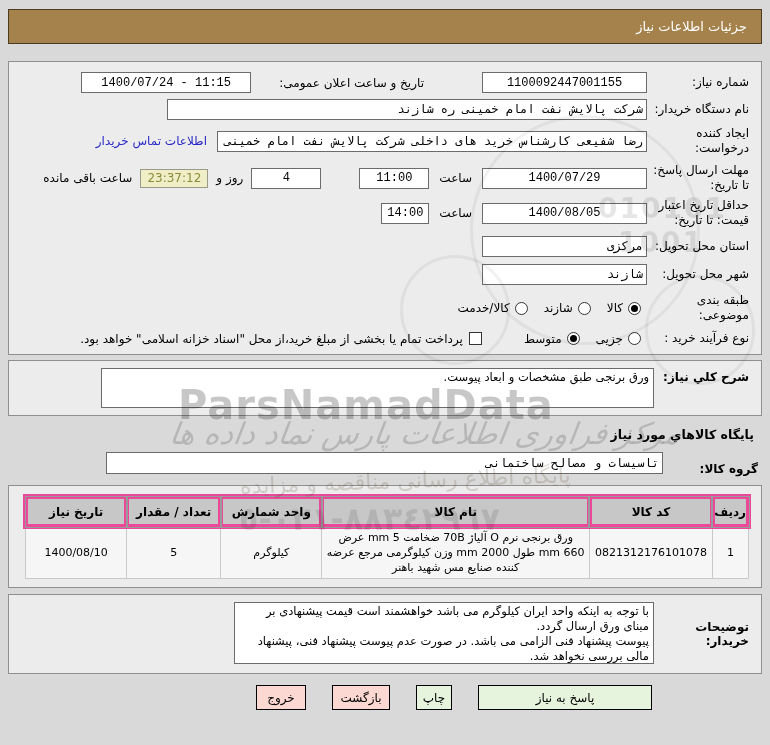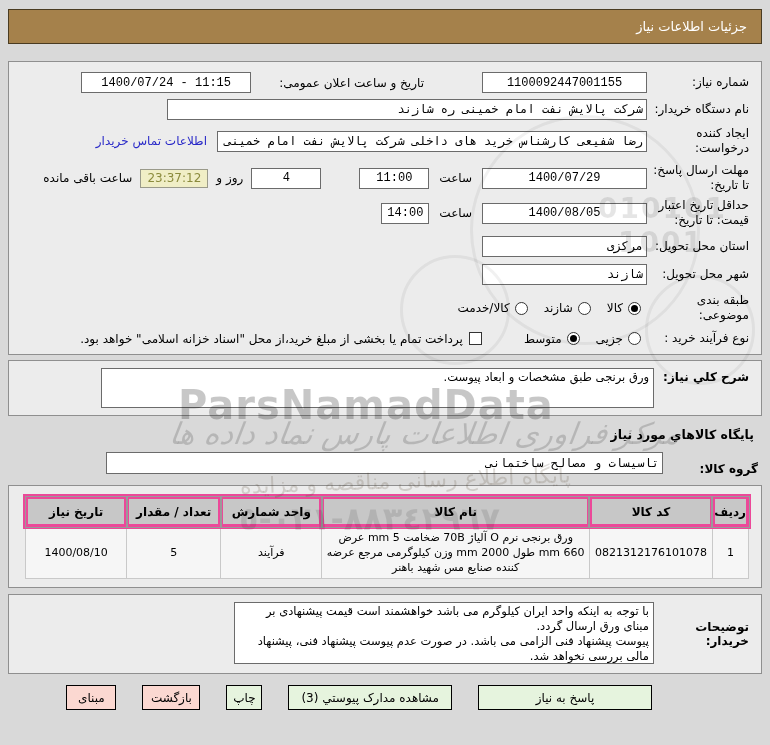--- a/index.html
+++ b/index.html
@@ -205,42 +205,41 @@
         <th>واحد شمارش</th>
         <th>تعداد / مقدار</th>
         <th>تاریخ نیاز</th>
       </tr>
     </thead>
     <tbody>
       <tr>
         <td>1</td>
         <td class="ltr">0821312176101078</td>
         <td>ورق برنجی نرم O آلیاژ 70B ضخامت 5 mm عرض 660 mm طول 2000 mm وزن کیلوگرمی مرجع عرضه کننده صنایع مس شهید باهنر</td>
-        <td>فرآیند</td>
+        <td>کیلوگرم</td>
         <td>5</td>
         <td class="ltr">1400/08/10</td>
       </tr>
     </tbody>
   </table>
 </div>
 
 <div class="panel panel-notes">
   <span class="lbl-bold">توضیحات خریدار:</span>
   <div class="textarea notes-area">
     <div>با توجه به اینکه واحد ایران کیلوگرم می باشد خواهشمند است قیمت پیشنهادی بر مبنای ورق ارسال گردد.</div>
     <div>پیوست پیشنهاد فنی الزامی می باشد. در صورت عدم پیوست پیشنهاد فنی، پیشنهاد مالی بررسی نخواهد شد.</div>
   </div>
 </div>
 
 <div class="buttons">
   <button class="btn btn-green btn-wide">پاسخ به نیاز</button>
-  <button class="btn btn-green">مشاهده مدارک پیوستي (3)</button>
   <button class="btn btn-green" style="width:36px;">چاپ</button>
   <button class="btn btn-pink" style="width:58px;">بازگشت</button>
-  <button class="btn btn-pink" style="width:50px;">مبنای</button>
+  <button class="btn btn-pink" style="width:50px;">خروج</button>
 </div>
 
 <div class="wm">
   <div class="wm-circle" style="left:470px; top:115px; width:230px; height:230px;"></div>
   <div class="wm-circle" style="left:400px; top:255px; width:110px; height:110px;"></div>
   <div class="wm-circle" style="left:645px; top:275px; width:110px; height:110px;"></div>
   <div class="wm-digits" style="left:598px; top:192px;">010101</div>
   <div class="wm-digits" style="left:618px; top:226px;">1001</div>
   <div class="wm-brand" style="left:178px; top:382px;">ParsNamadData</div>
   <div class="wm-fa1" style="left:170px; top:416px;">مرکز فراوری اطلاعات پارس نماد داده ها</div>

